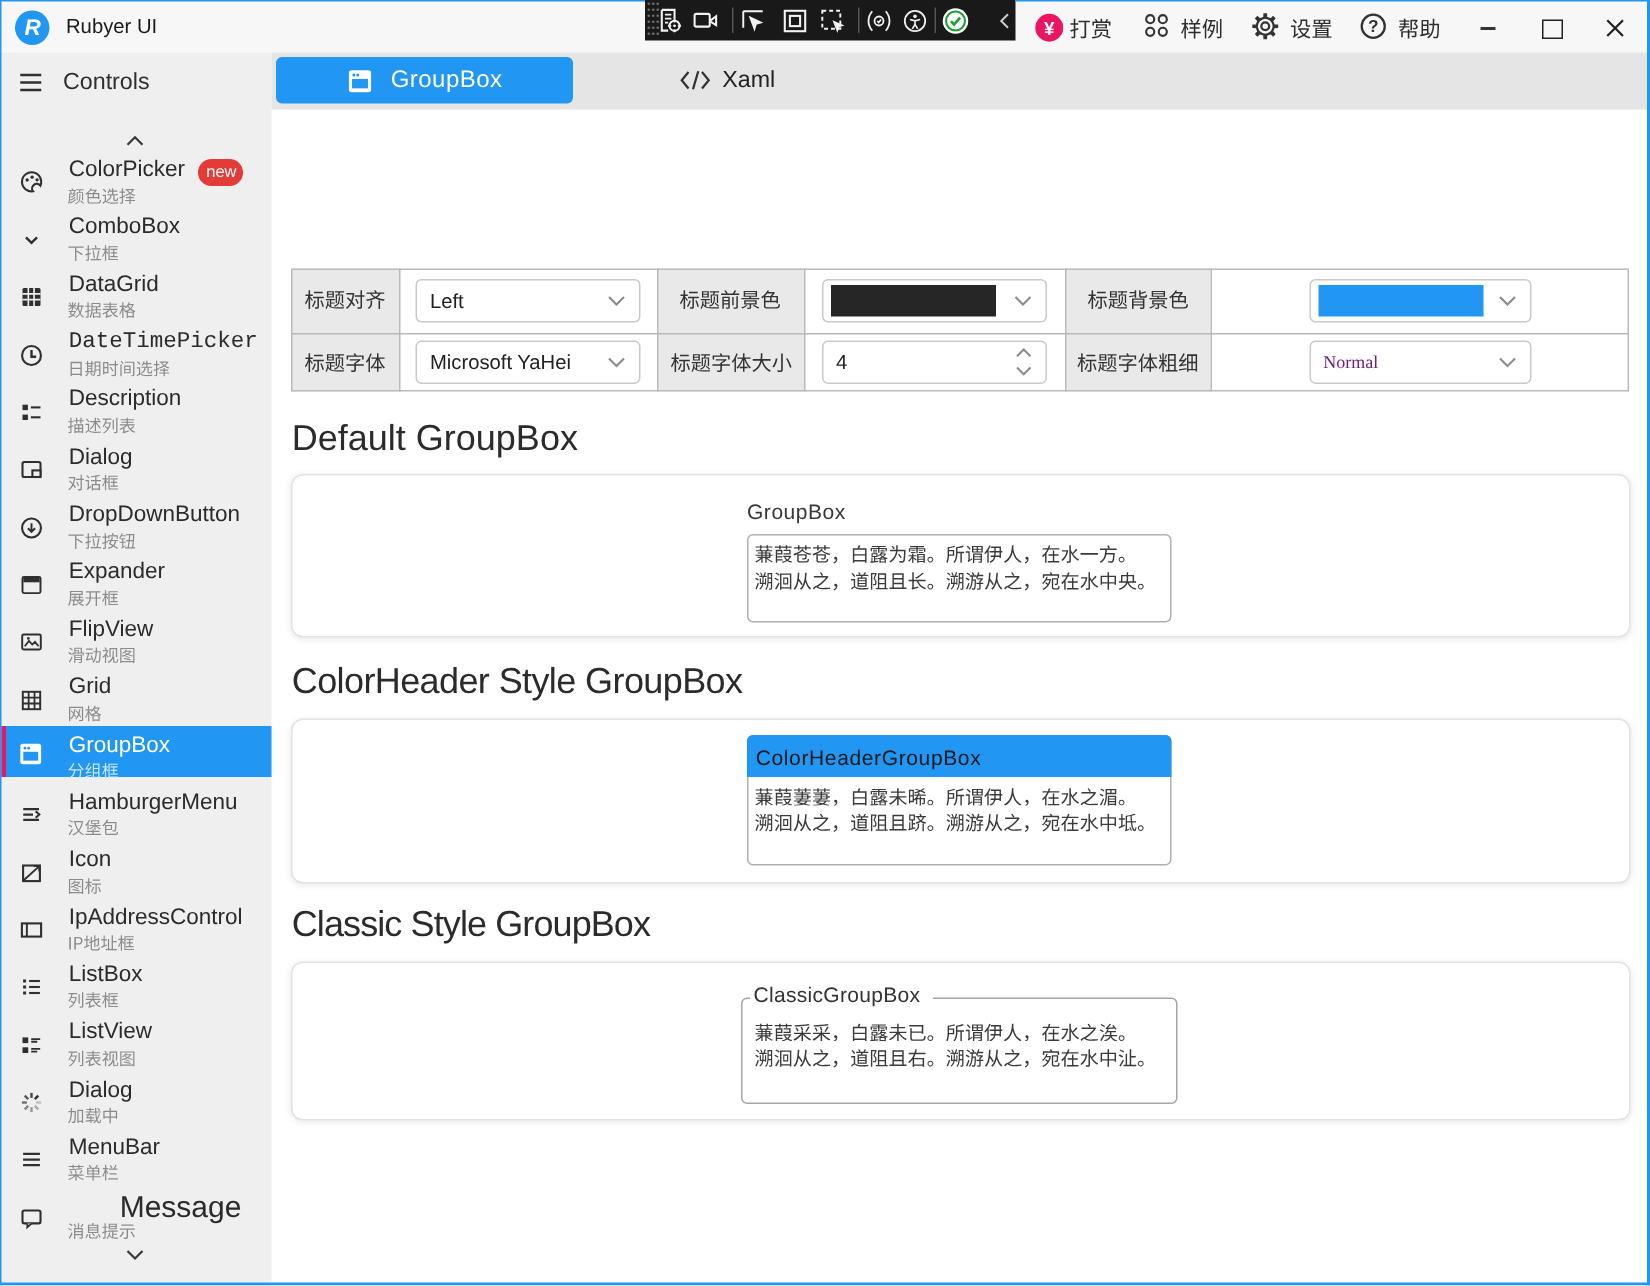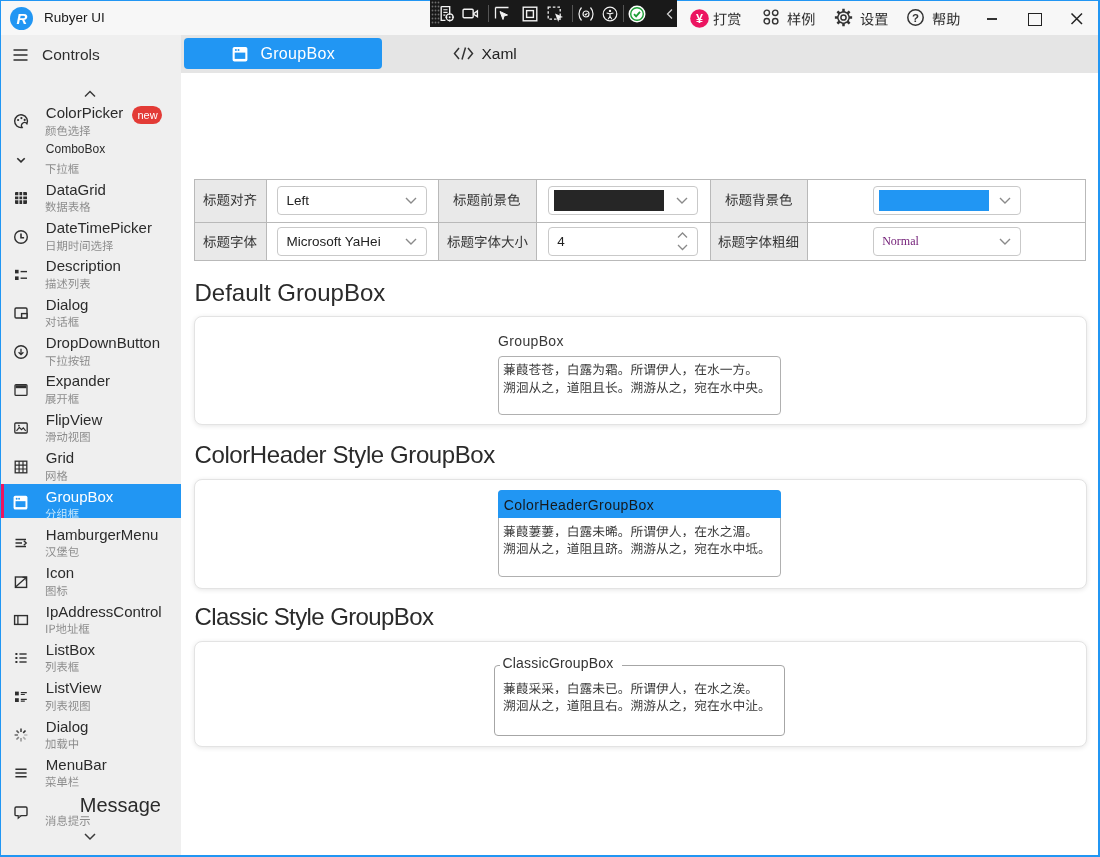--- a/index.html
+++ b/index.html
@@ -263,21 +263,21 @@
         <use href="#g8272" x="1000"></use>
         <use href="#g9009" x="2000"></use>
         <use href="#g62e9" x="3000"></use>
       </svg>
     </div>
 <div class="ab" style="left:131.5px;top:106.0px;width:30.0px;height:17.7px;background:#e33b36;border-radius:8.9px;"></div>
 <div class="ab" style="left:137.5px;top:110.2px;font-size:11px;color:#fff;line-height:1;">new</div>
 <svg class="ab" style="left:12.5px;top:151.8px" width="16" height="16" viewBox="0 0 16 16" fill="none" stroke="none">
       <path d="M4.3 6.2 8 9.9 11.7 6.2" stroke="#2f2f2f" stroke-width="1.6"></path>
     </svg>
-<div class="ab" style="left:45.8px;top:143.3px;font-size:12px;color:#2b2b2b;line-height:1;">ComboBox</div>
+<div class="ab" style="left:45.8px;top:143.3px;font-size:15px;color:#2b2b2b;line-height:1;">ComboBox</div>
 <div class="ab" style="left:45.0px;top:162.8px">
       <svg class="ck" width="34.2" height="11.4" viewBox="0 -880 3000 1000" fill="#8b8b8b">
         <use href="#g4e0b" x="0"></use>
         <use href="#g62c9" x="1000"></use>
         <use href="#g6846" x="2000"></use>
       </svg>
     </div>
 <svg class="ab" style="left:12.5px;top:190.1px" width="16" height="16" viewBox="0 0 16 16" fill="none" stroke="none">
       <rect x="2" y="2" width="12" height="12" rx="1" fill="#2f2f2f"></rect>
       <path d="M2 5.9h12M2 9.7h12M5.9 2v12M9.7 2v12" stroke="#efefef" stroke-width="1.1"></path>
@@ -288,21 +288,21 @@
         <use href="#g6570" x="0"></use>
         <use href="#g636e" x="1000"></use>
         <use href="#g8868" x="2000"></use>
         <use href="#g683c" x="3000"></use>
       </svg>
     </div>
 <svg class="ab" style="left:12.5px;top:228.5px" width="16" height="16" viewBox="0 0 16 16" fill="none" stroke="none">
       <circle cx="8" cy="8" r="6.3" stroke="#2f2f2f" stroke-width="1.4"></circle>
       <path d="M8 4.4V8.8h3.1" stroke="#2f2f2f" stroke-width="1.6"></path>
     </svg>
-<div class="ab" style="left:45.8px;top:220.0px;font-size:15px;color:#2b2b2b;line-height:1;">DateTimePicker</div>
+<div class="ab" style="left:45.8px;top:220.0px;font-size:15px;color:#2b2b2b;line-height:1;font-family:Liberation Mono, monospace;">DateTimePicker</div>
 <div class="ab" style="left:45.0px;top:239.5px">
       <svg class="ck" width="68.4" height="11.4" viewBox="0 -880 6000 1000" fill="#8b8b8b">
         <use href="#g65e5" x="0"></use>
         <use href="#g671f" x="1000"></use>
         <use href="#g65f6" x="2000"></use>
         <use href="#g95f4" x="3000"></use>
         <use href="#g9009" x="4000"></use>
         <use href="#g62e9" x="5000"></use>
       </svg>
     </div>

